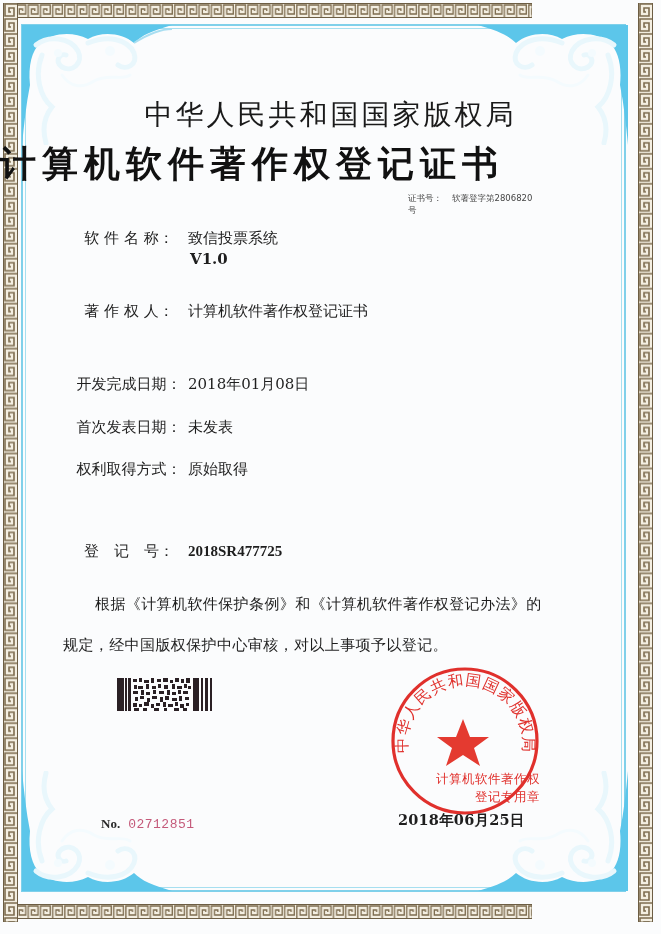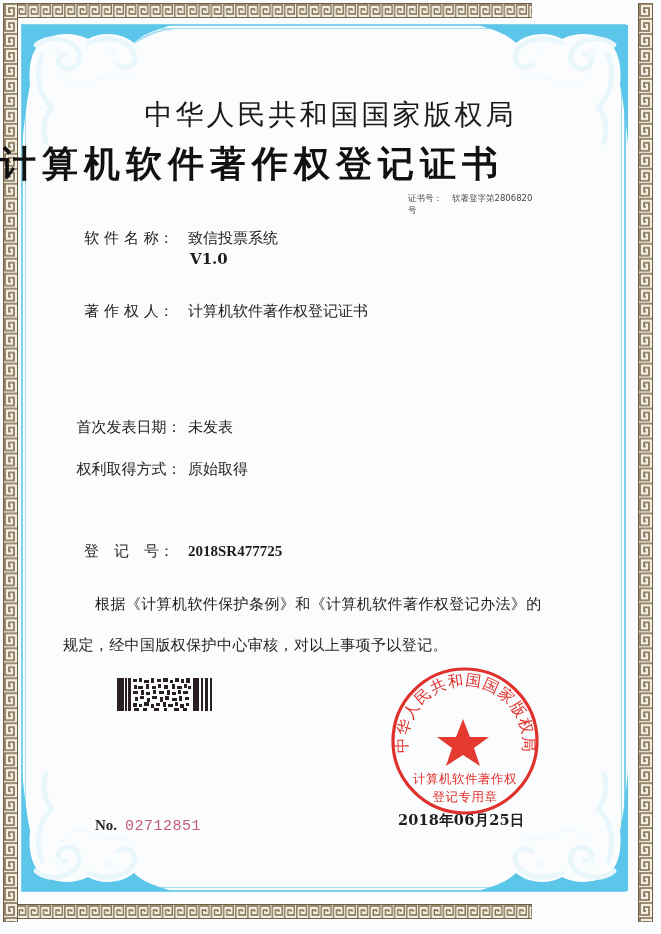--- a/index.html
+++ b/index.html
@@ -64,30 +64,30 @@
   .para {
     position: absolute; font-size: 15px; color: #1e1e1e; white-space: nowrap;
     letter-spacing: 0.4px;
   }
 
   
   .barcode { position: absolute; left: 117px; top: 678px; width: 97px; height: 33px; }
   .barcode svg { width: 100%; height: 100%; display: block; }
 
   .serial {
-    position: absolute; left: 95px; top: 816px; font-size: 15px;
+    position: absolute; left: 101px; top: 816px; font-size: 13px;
   }
   .serial .no-label { font-family: "Liberation Serif", "DejaVu Serif", serif; font-weight: bold; color: #2b2b2b; }
   .serial .no-value { font-family: "Liberation Mono", "DejaVu Sans Mono", monospace; color: #c45a7a; margin-left: 8px; letter-spacing: 0.5px; }
 
   
   .seal { position: absolute; left: 390px; top: 667px; width: 150px; height: 150px; }
   .seal svg { width: 100%; height: 100%; display: block; overflow: visible; }
   .seal-line {
-    position: absolute; left: 0; width: 150px; text-align: center;
+    position: absolute; left: 0; width: 150px; text-align: right;
     color: #e0302c; font-family: "DejaVu Sans", "Liberation Sans", sans-serif;
     font-size: 12.5px; letter-spacing: 0.5px;
   }
   .seal-line1 { top: 104px; }
   .seal-line2 { top: 122px; }
 
   .issue-date {
     position: absolute; left: 398px; top: 811px; font-size: 14.5px; font-weight: bold;
     color: #1e1e1e; letter-spacing: 0.2px;
   }
@@ -189,20 +189,23 @@
   <div class="cert-no">
     <span>证书号：</span><span>软著登字第2806820号</span>
   </div>
 
   <div class="field" style="top:229px;">
     <span class="label">软 件 名 称：</span><span class="value">致信投票系统</span>
     <span class="value2" style="font-weight:bold;">V1.0</span>
   </div>
   <div class="field" style="top:302px;">
     <span class="label">著 作 权 人：</span><span class="value">计算机软件著作权登记证书</span>
+  </div>
+  <div class="field" style="top:375px;">
+    <span class="label">开发完成日期：</span><span class="value">2018年01月08日</span>
   </div>
   <div class="field" style="top:460px;">
     <span class="label">权利取得方式：</span><span class="value">原始取得</span>
   </div>
   <div class="field" style="top:418px;">
     <span class="label">首次发表日期：</span><span class="value">未发表</span>
   </div>
   <div class="field" style="top:542px;font-family:Liberation Serif, serif;">
     <span class="label" style="white-space:pre;">登    记    号：</span><span class="value" style="font-weight:bold;">2018SR477725</span>
   </div>

